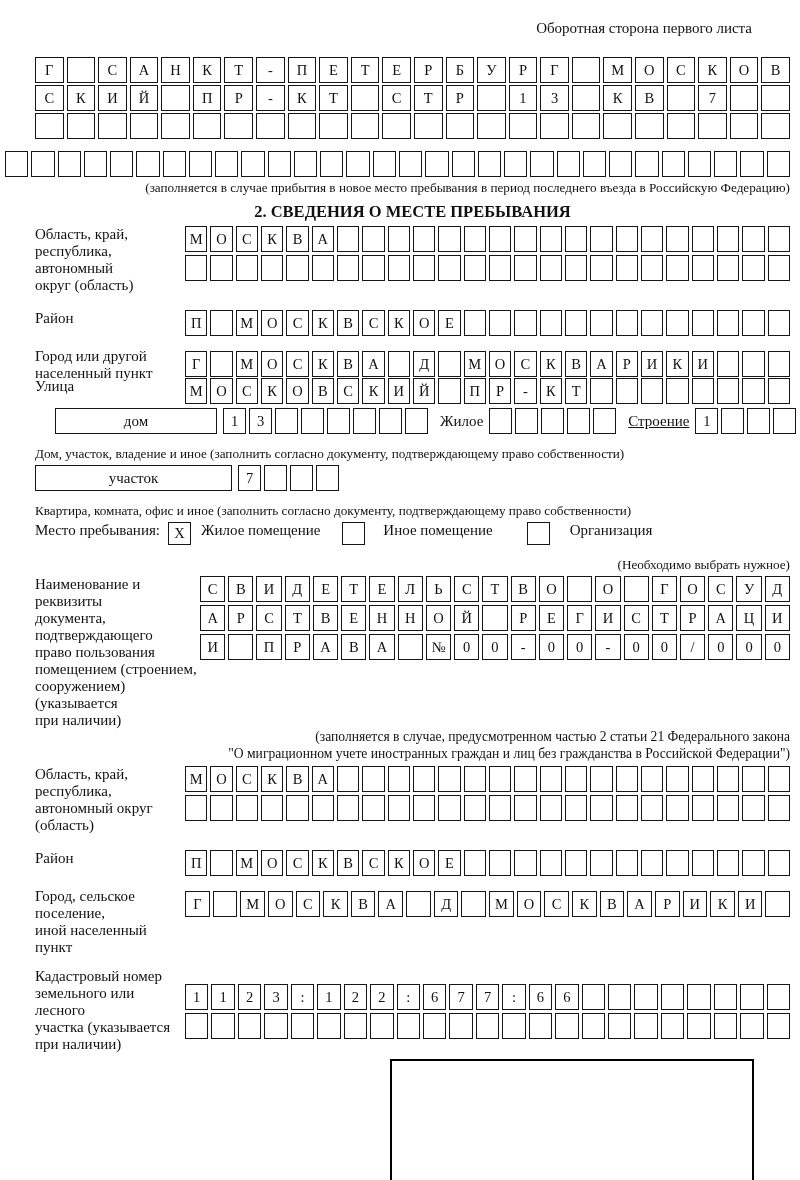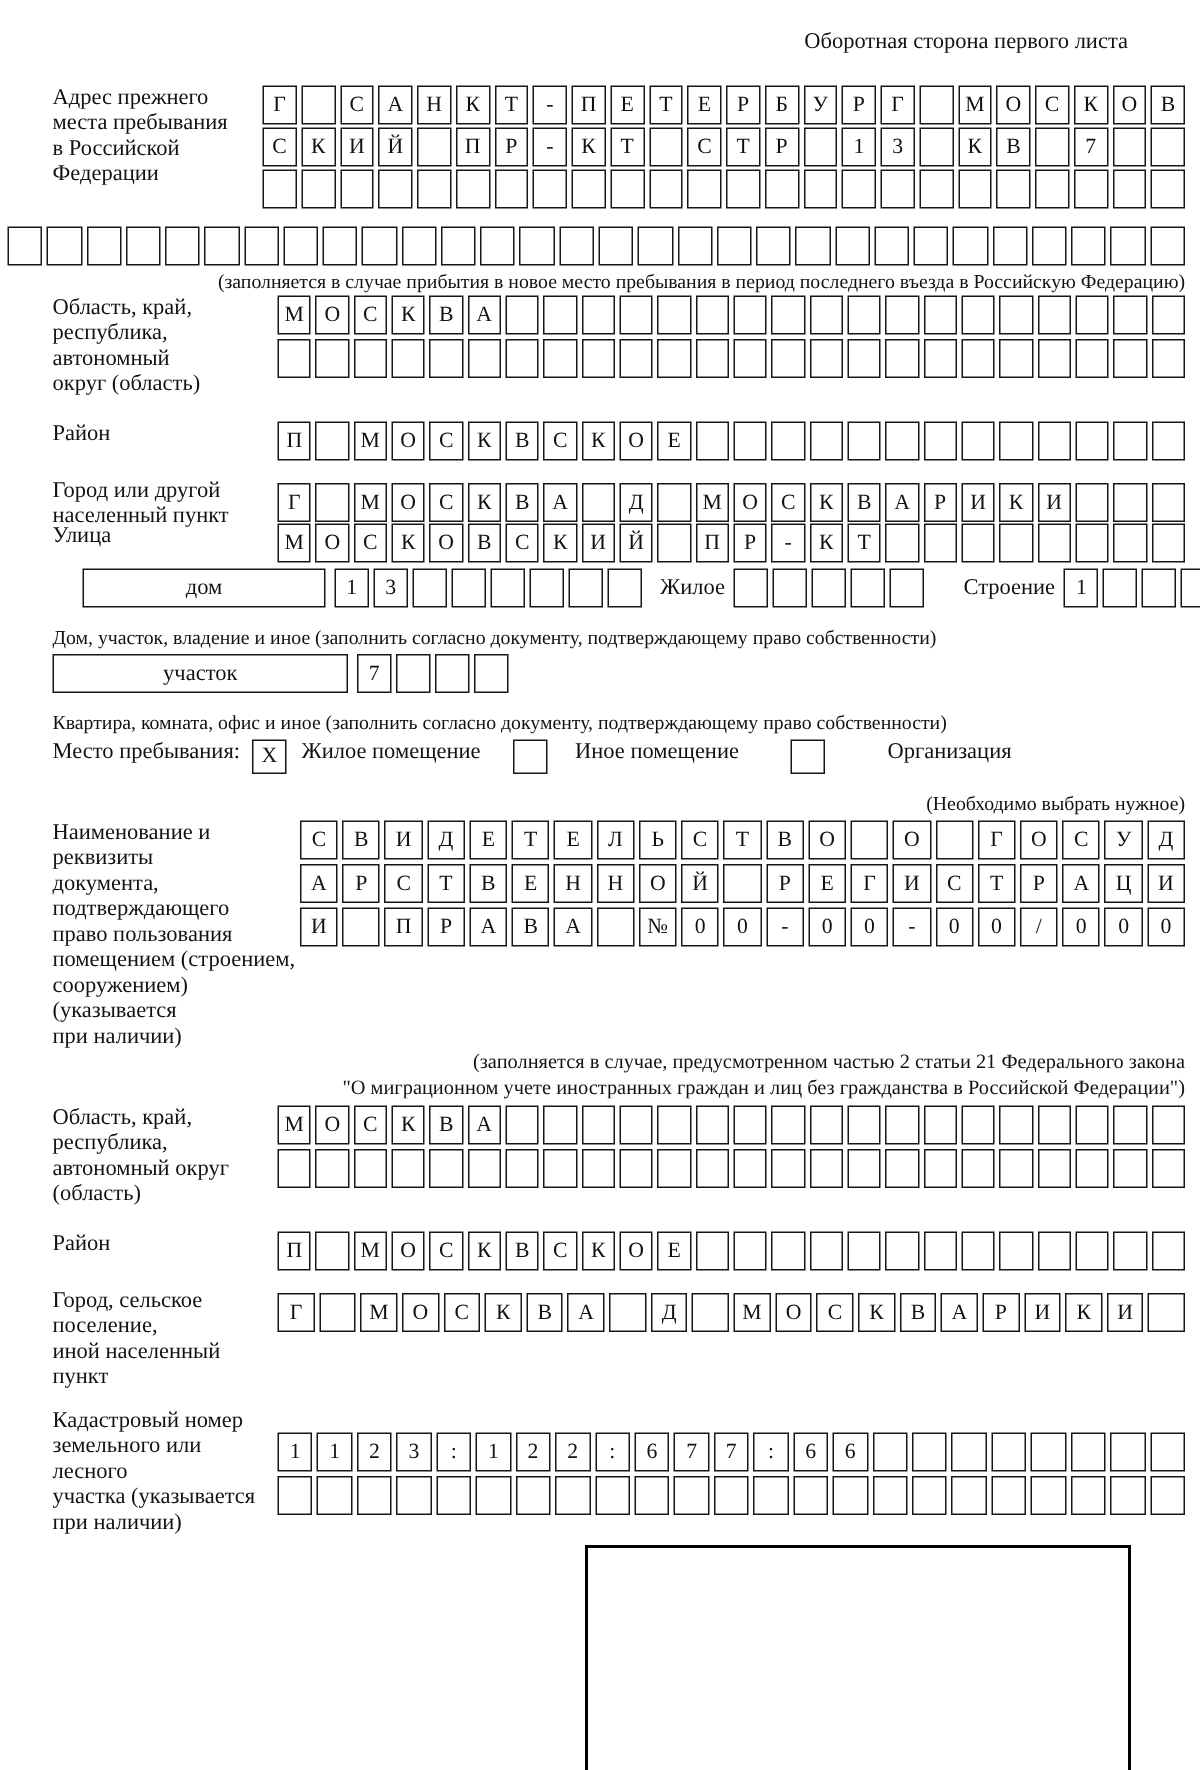--- a/index.html
+++ b/index.html
@@ -27,24 +27,20 @@
   .mt2{margin-top:12px;}.mt4{margin-top:4px;}
 </style>
 </head>
 <body>
 
 <div class="sheet">
 
   <div class="hdr-note">Оборотная сторона первого листа</div>
 
   <div class="frow" style="margin-top:20px;">
-    <div class="lblcol w140">Адрес прежнего
-места пребывания
-в Российской
-Федерации</div>
     <div class="rows">
       <div class="row">
           <div class="cb">Г</div>
           <div class="cb"></div>
           <div class="cb">С</div>
           <div class="cb">А</div>
           <div class="cb">Н</div>
           <div class="cb">К</div>
           <div class="cb">Т</div>
           <div class="cb">-</div>
@@ -146,20 +142,21 @@
       <div class="cb"></div>
       <div class="cb"></div>
       <div class="cb"></div>
       <div class="cb"></div>
       <div class="cb"></div>
       <div class="cb"></div>
       <div class="cb"></div>
     </div>
   <div class="caption center" style="margin:3px 0 2px -10px;">(заполняется в случае прибытия в новое место пребывания в период последнего въезда в Российскую Федерацию)</div>
 
+  <div class="sec-title">2. СВЕДЕНИЯ О МЕСТЕ ПРЕБЫВАНИЯ</div>
 
   <div class="frow">
     <div class="lblcol w150">Область, край,
 республика,
 автономный
 округ (область)</div>
     <div class="rows" style="gap:3px;">
       <div class="row">
           <div class="cb">М</div>
           <div class="cb">О</div>
@@ -320,21 +317,21 @@
         <div class="cb cb-fixed"></div>
       </div>
     <div class="inline-lbl" style="margin-left:6px;">Жилое</div>
     <div class="row-line">
         <div class="cb cb-fixed"></div>
         <div class="cb cb-fixed"></div>
         <div class="cb cb-fixed"></div>
         <div class="cb cb-fixed"></div>
         <div class="cb cb-fixed"></div>
       </div>
-    <div class="inline-lbl" style="margin-left:20px;">Строение</div>
+    <div class="inline-lbl" style="margin-left:6px;text-decoration:underline;">Строение</div>
     <div class="row-line">
         <div class="cb cb-fixed">1</div>
         <div class="cb cb-fixed"></div>
         <div class="cb cb-fixed"></div>
         <div class="cb cb-fixed"></div>
       </div>
   </div>
   <div class="caption mt2">Дом, участок, владение и иное (заполнить согласно документу, подтверждающему право собственности)</div>
 
   <div class="frow mt4" style="align-items:center;gap:6px;">
@@ -348,21 +345,21 @@
   </div>
   <div class="caption mt2">Квартира, комната, офис и иное (заполнить согласно документу, подтверждающему право собственности)</div>
 
   <div class="frow mt4" style="align-items:flex-start;">
     <div class="inline-lbl">Место пребывания:</div>
     <div class="chk" style="margin-left:8px;">X</div>
     <div class="inline-lbl" style="margin-left:10px;">Жилое помещение</div>
     <div class="chk" style="margin-left:22px;"></div>
     <div class="inline-lbl" style="margin-left:18px;">Иное помещение</div>
     <div class="chk" style="margin-left:34px;"></div>
-    <div class="inline-lbl" style="margin-left:42px;">Организация</div>
+    <div class="inline-lbl" style="margin-left:20px;">Организация</div>
   </div>
   <div class="caption center mt2">(Необходимо выбрать нужное)</div>
 
   <div class="frow mt4">
     <div class="lblcol w165">Наименование и реквизиты
 документа, подтверждающего
 право пользования
 помещением (строением,
 сооружением) (указывается
 при наличии)</div>

